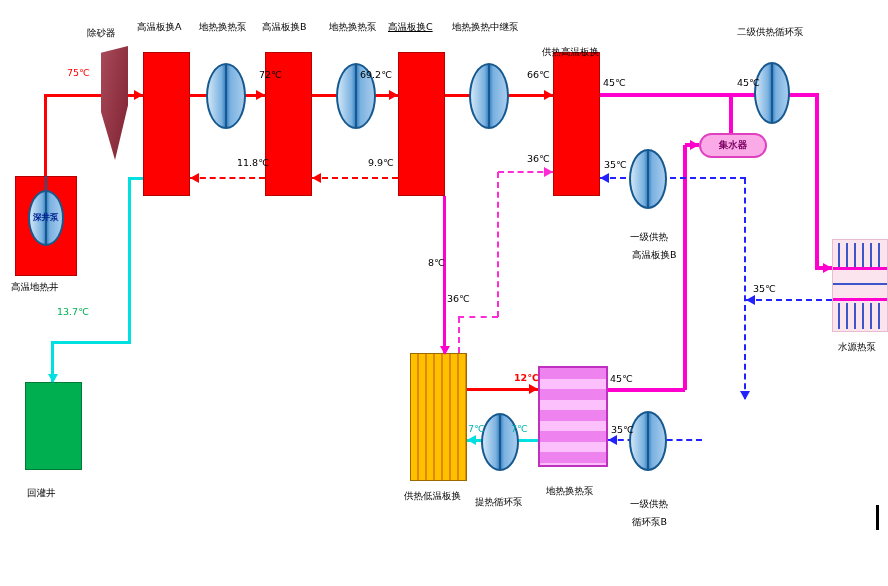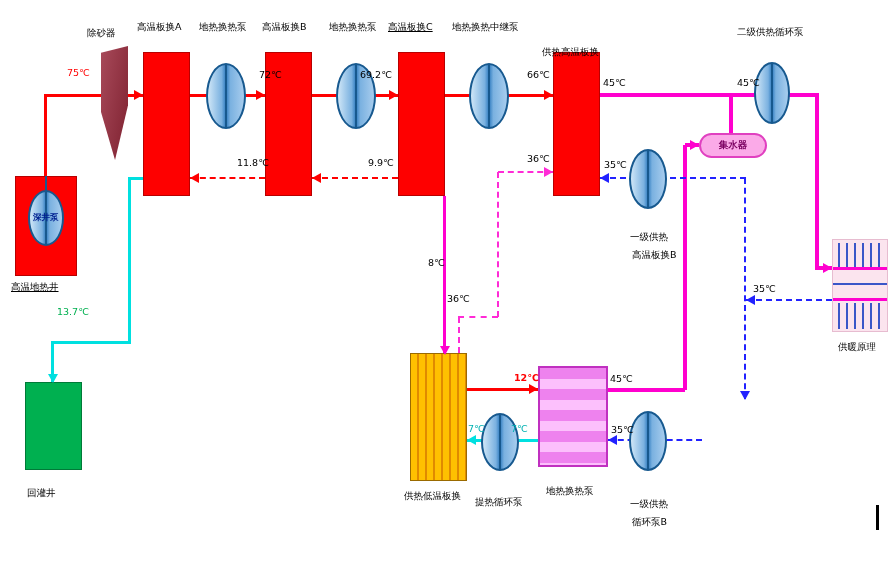--- a/index.html
+++ b/index.html
@@ -162,28 +162,28 @@
   <div class="lbl" style="left:137px;top:21px;">高温板换A</div>
   <div class="lbl" style="left:199px;top:21px;">地热换热泵</div>
   <div class="lbl" style="left:262px;top:21px;">高温板换B</div>
   <div class="lbl" style="left:329px;top:21px;">地热换热泵</div>
   <div class="lbl" style="left:388px;top:21px;text-decoration:underline;">高温板换C</div>
   <div class="lbl" style="left:452px;top:21px;">地热换热中继泵</div>
   <div class="lbl" style="left:542px;top:26px;margin-top:20px;">供热高温板换</div>
   <div class="lbl" style="left:737px;top:26px;">二级供热循环泵</div>
   <div class="lbl" style="left:630px;top:231px;">一级供热</div>
   <div class="lbl" style="left:632px;top:249px;">高温板换B</div>
-  <div class="lbl" style="left:11px;top:281px;text-decoration:underline;">高温地热井</div>
+  <div class="lbl" style="left:11px;top:281px;">高温地热井</div>
   <div class="lbl" style="left:27px;top:487px;">回灌井</div>
   <div class="lbl" style="left:404px;top:490px;">供热低温板换</div>
   <div class="lbl" style="left:475px;top:496px;">提热循环泵</div>
   <div class="lbl" style="left:546px;top:485px;">地热换热泵</div>
   <div class="lbl" style="left:630px;top:498px;">一级供热</div>
   <div class="lbl" style="left:632px;top:516px;">循环泵B</div>
-  <div class="lbl" style="left:838px;top:341px;">供暖原理</div>
+  <div class="lbl" style="left:838px;top:341px;">水源热泵</div>
 
   <div class="temp" style="left:67px;top:67px;color:#ff0000;">75℃</div>
   <div class="temp" style="left:243px;top:69px;margin-left:16px;">72℃</div>
   <div class="temp" style="left:360px;top:69px;">69.2℃</div>
   <div class="temp" style="left:527px;top:69px;">66℃</div>
   <div class="temp" style="left:237px;top:157px;">11.8℃</div>
   <div class="temp" style="left:368px;top:157px;">9.9℃</div>
   <div class="temp" style="left:603px;top:77px;">45℃</div>
   <div class="temp" style="left:737px;top:77px;">45℃</div>
   <div class="temp" style="left:604px;top:159px;">35℃</div>

